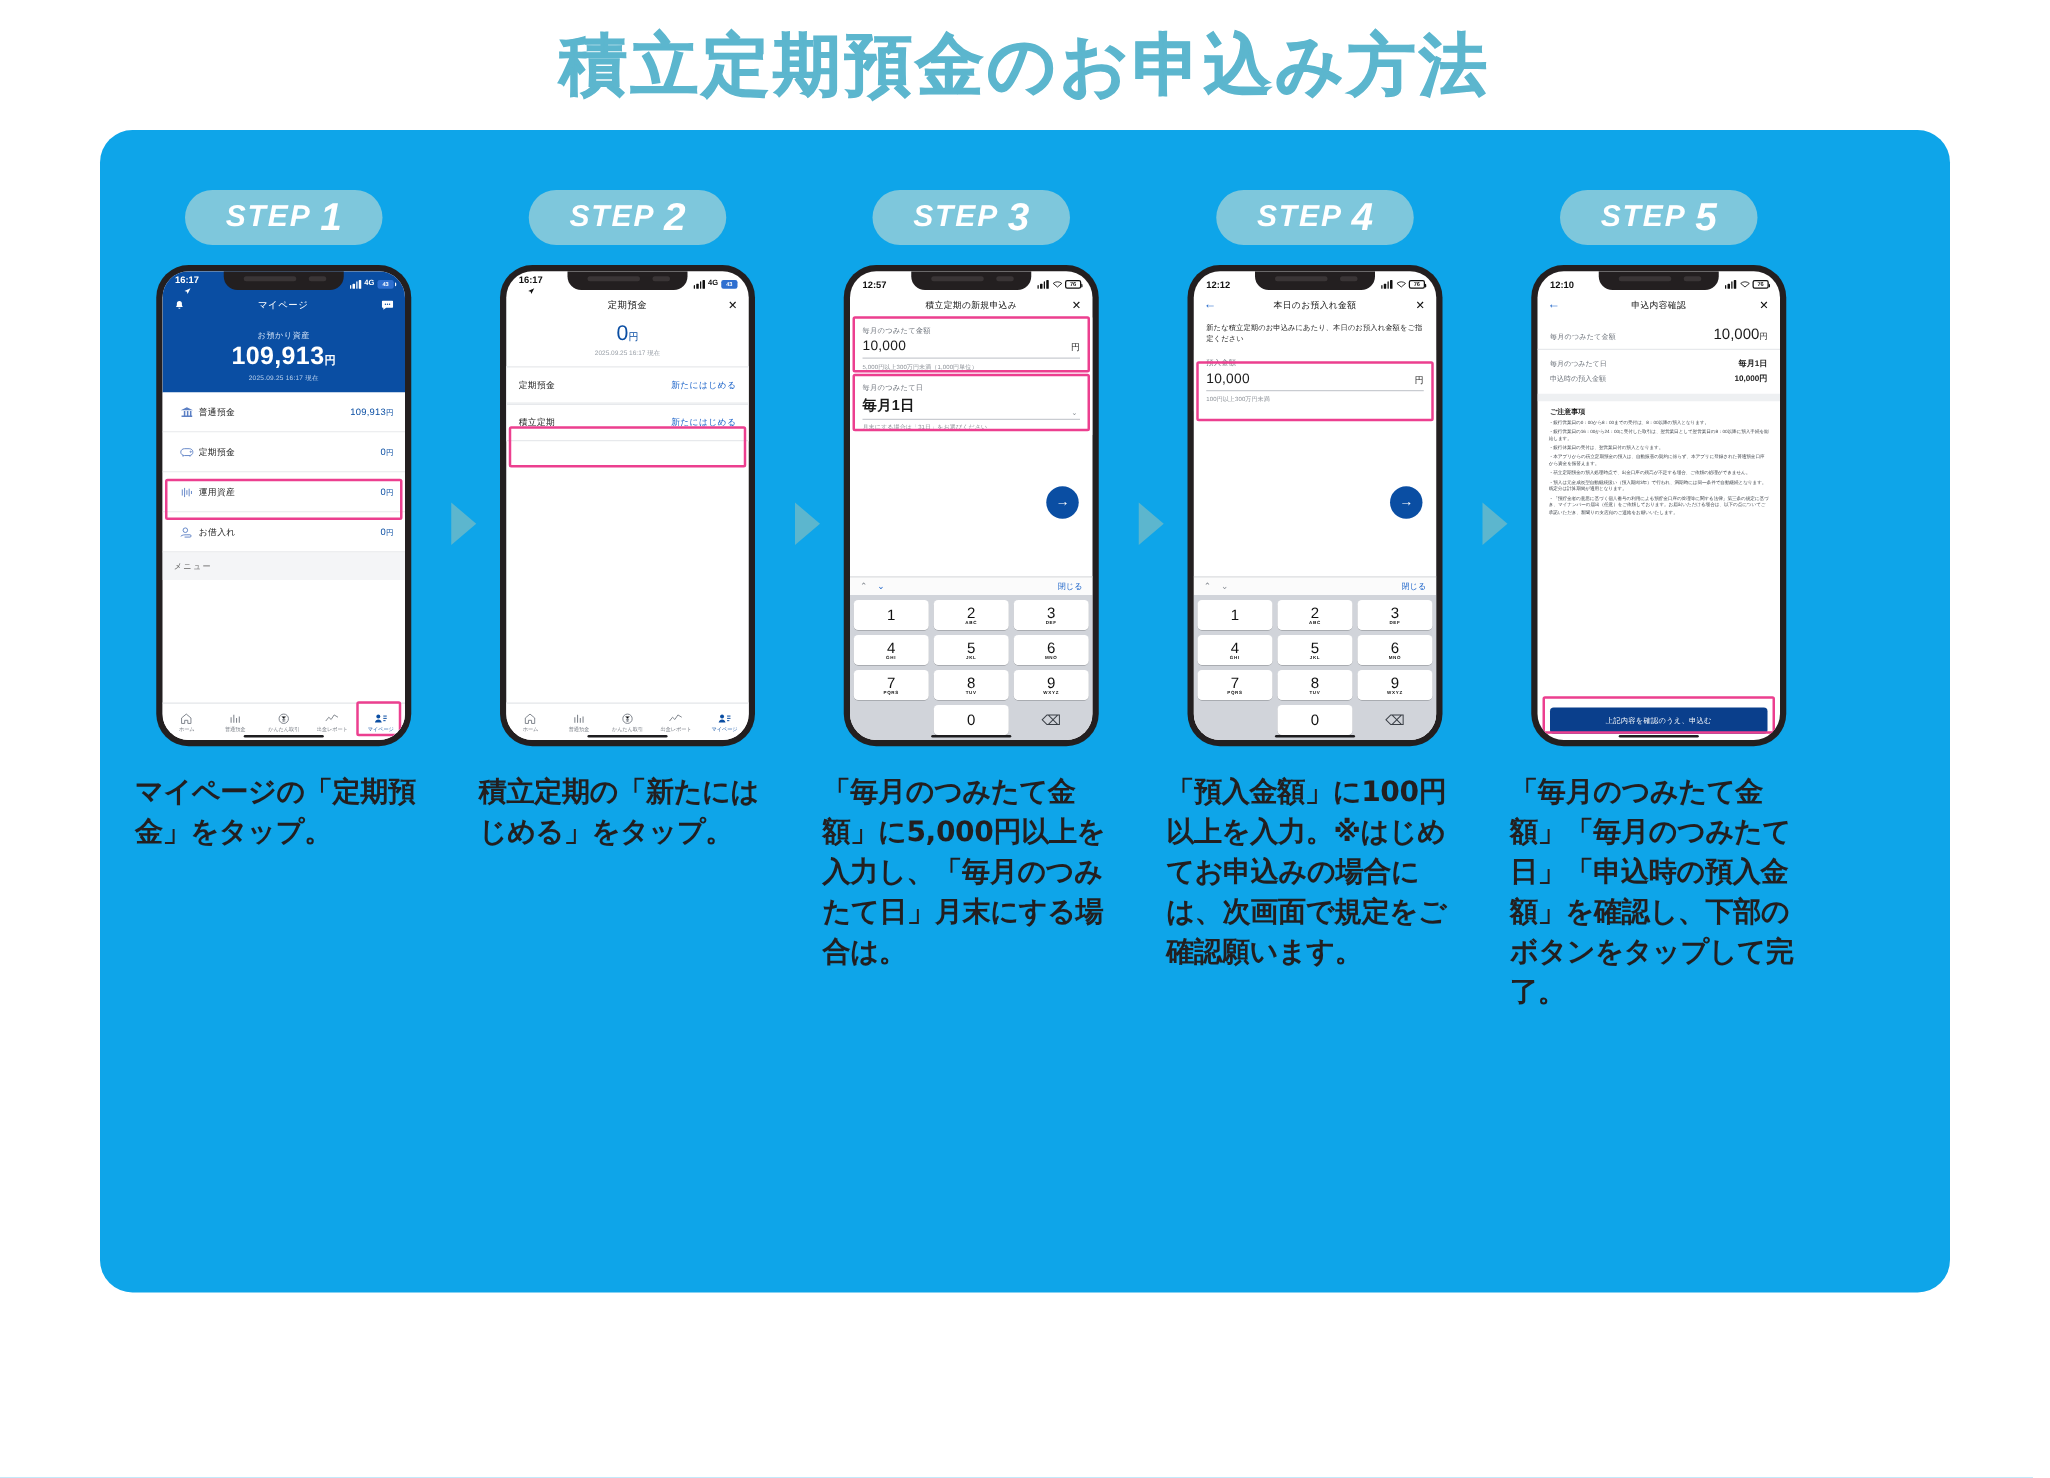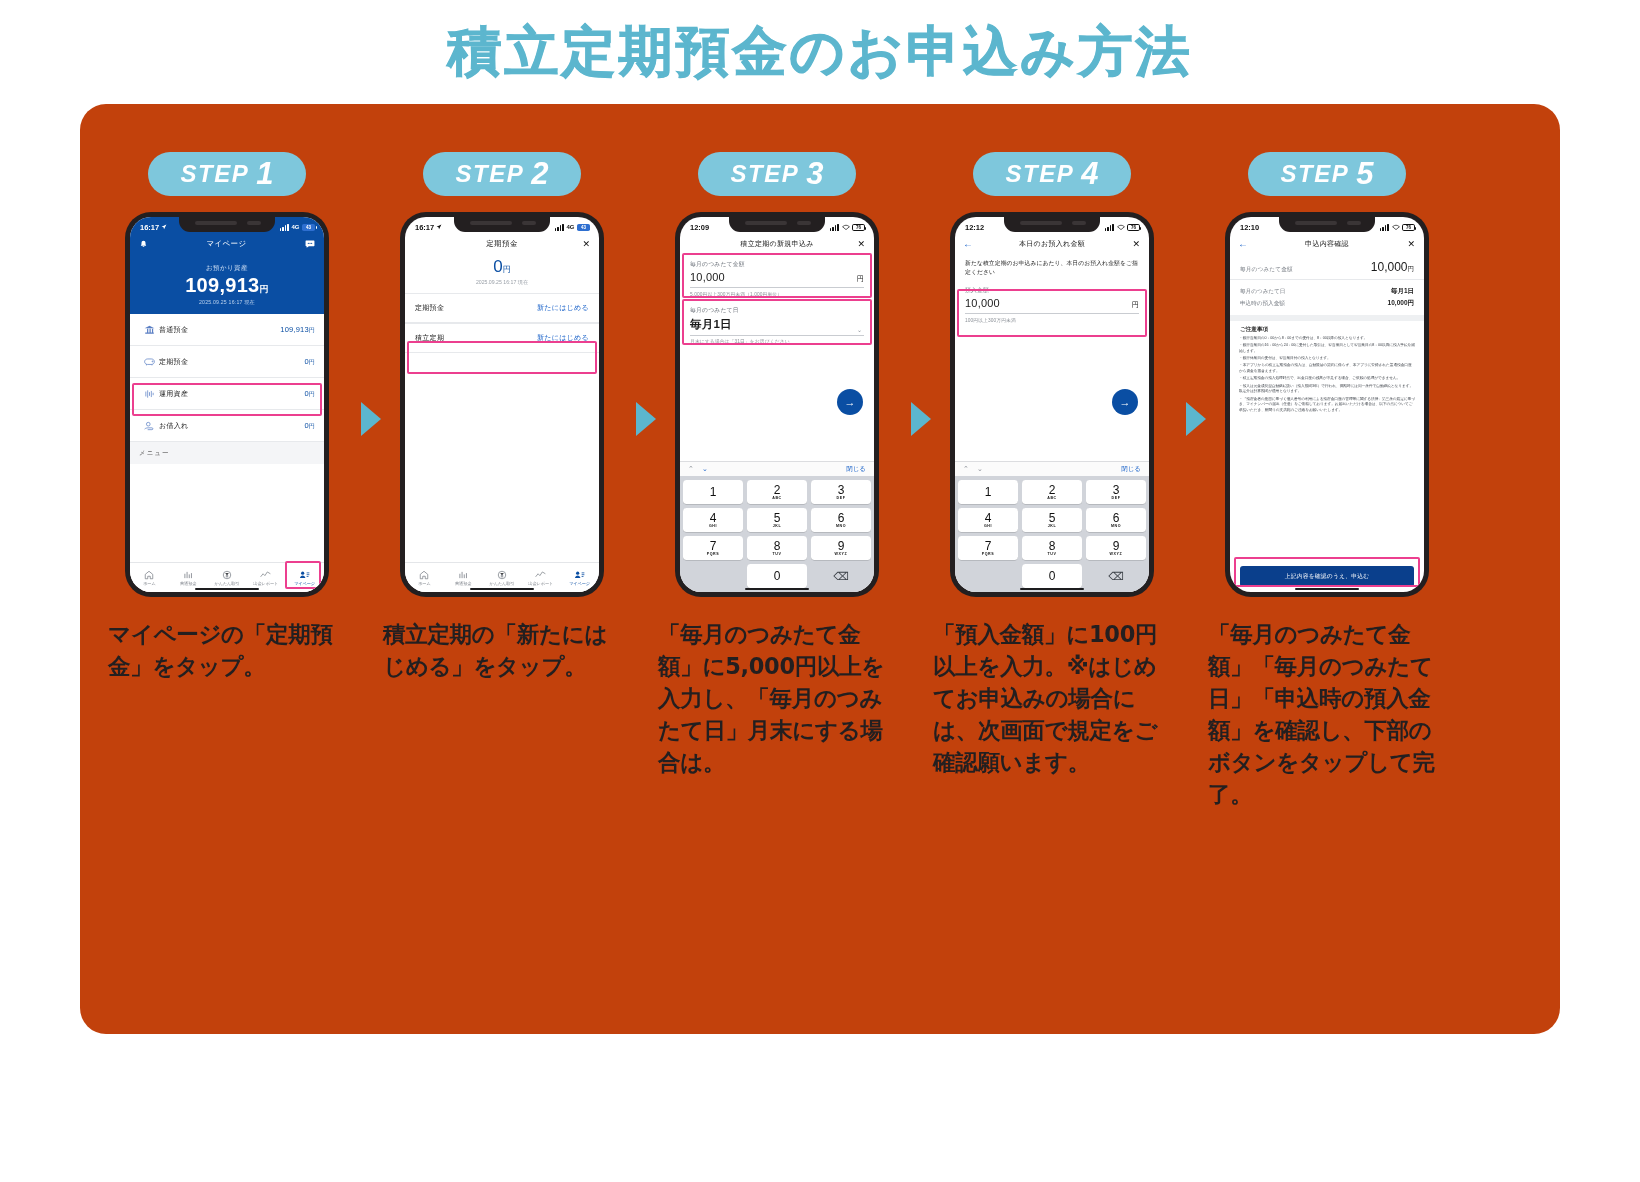--- a/index.html
+++ b/index.html
@@ -20,21 +20,21 @@
     font-size: 54px; font-weight: 700; color: #5cb6ce;
     letter-spacing: 3px;
     font-family: "DejaVu Sans", "Liberation Sans", sans-serif;
     -webkit-text-stroke: 1px #5cb6ce;
   }
 
   
   .panel {
     position: absolute; left: 80px; top: 104px;
     width: 1480px; height: 930px;
-    background: #c2410c;
+    background: #0ea5e9;
     border-radius: 26px;
   }
 
   
   .steps { position: absolute; left: 0; top: 0; width: 1480px; height: 930px; }
 
   .step-col { position: absolute; top: 48px; width: 250px; }
   .step-col.c0 { left: 22px; }
   .step-col.c1 { left: 297px; }
   .step-col.c2 { left: 572px; }
@@ -72,21 +72,21 @@
   .notch::after {
     content: ""; position: absolute; top: 4px; left: 68px;
     width: 14px; height: 3.5px; background: #3a3536; border-radius: 2px;
   }
 
   .statusbar {
     height: 17px; display: flex; align-items: center;
     justify-content: space-between; padding: 3px 9px 0 10px;
     font-size: 7.5px; font-weight: 700; position: relative; z-index: 10;
   }
-  .sb-left { display: flex; align-items: center; gap: 2px; }
+  .sb-left { display: flex; align-items: center; gap: 2px; flex-direction: column; }
   .sb-right { display: flex; align-items: center; gap: 2.5px; font-size: 6px; font-weight: 700; }
   .bars { display: inline-flex; align-items: flex-end; gap: 1px; height: 7px; }
   .bars i { display: block; width: 1.6px; background: currentColor; border-radius: .5px; }
   .bars i:nth-child(1){height:2.5px} .bars i:nth-child(2){height:4px}
   .bars i:nth-child(3){height:5.5px} .bars i:nth-child(4){height:7px}
   .batt { width: 13px; height: 7px; border-radius: 1.8px; position: relative;
           display: inline-flex; align-items: center; justify-content: center;
           font-size: 4.5px; font-weight: 700; }
   .batt.filled { background: #2e6fd0; color: #fff; }
   .batt.outline { border: 1px solid currentColor; color: inherit; }
@@ -487,21 +487,21 @@
           <span class="sb-word">STEP</span>
           <span class="sb-num">3</span>
         </div>
 
         <div class="phone">
           <div class="screen">
             <div class="notch"></div>
 
             <div class="statusbar sb-light">
               <div class="sb-left">
-                  <span>12:09</span>
+                  <span>12:57</span>
                 </div>
               <div class="sb-right">
                 <span class="bars">
                     <i></i>
                     <i></i>
                     <i></i>
                     <i></i>
                   </span>
                 <svg width="8" height="7" viewBox="0 0 14 11">
                     <path d="M7 9.2 1 4.2a9 9 0 0 1 12 0z" fill="none" stroke="#111" stroke-width="1.2"></path>

